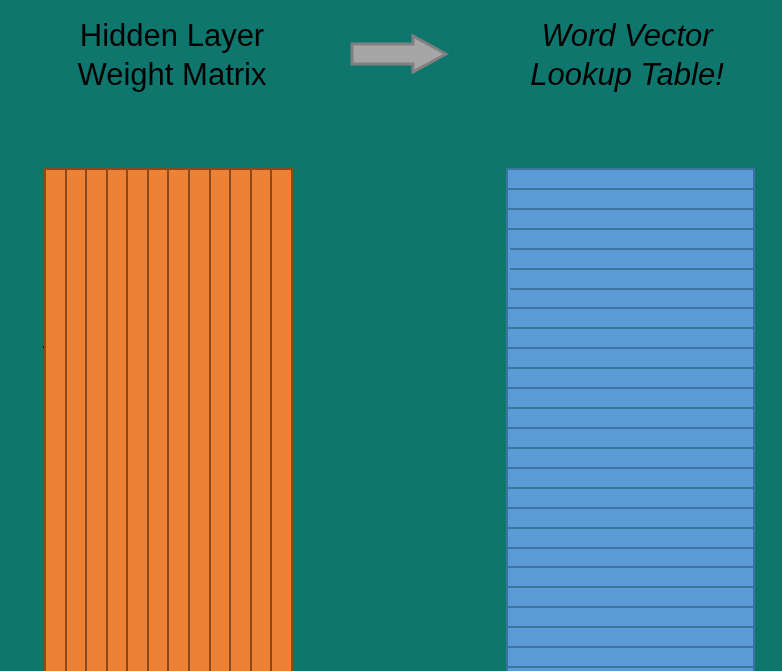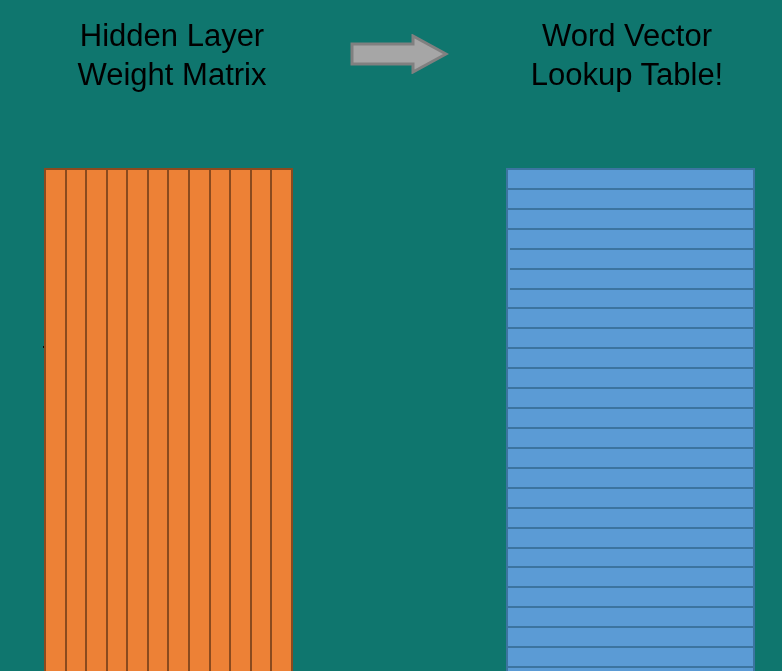--- a/index.html
+++ b/index.html
@@ -34,20 +34,21 @@
   #title-left {
     left: 22px;
     top: 16px;
     width: 300px;
     font-style: normal;
   }
   #title-right {
     left: 472px;
     top: 16px;
     width: 310px;
+    font-style: italic;
   }
 
   
   #arrow-block {
     position: absolute;
     left: 349px;
     top: 34px;
     width: 100px;
     height: 40px;
   }

